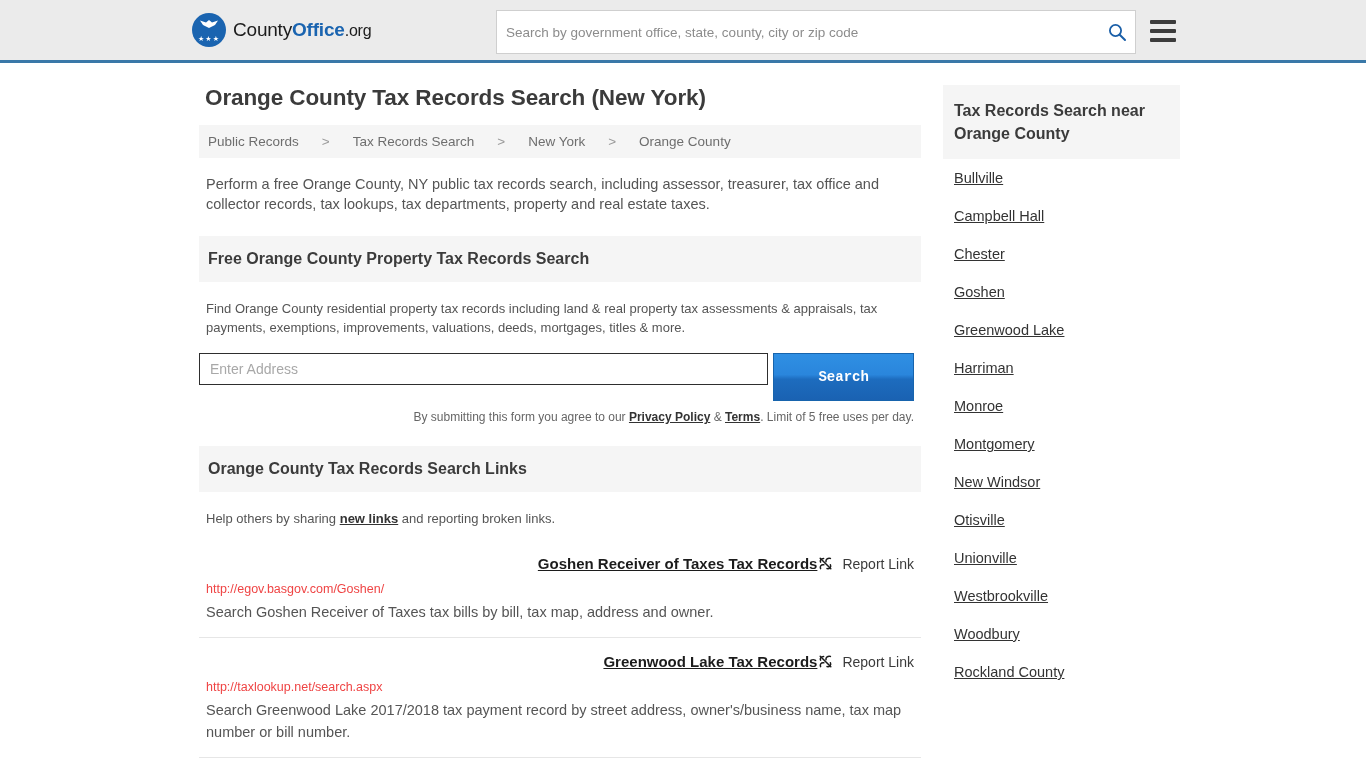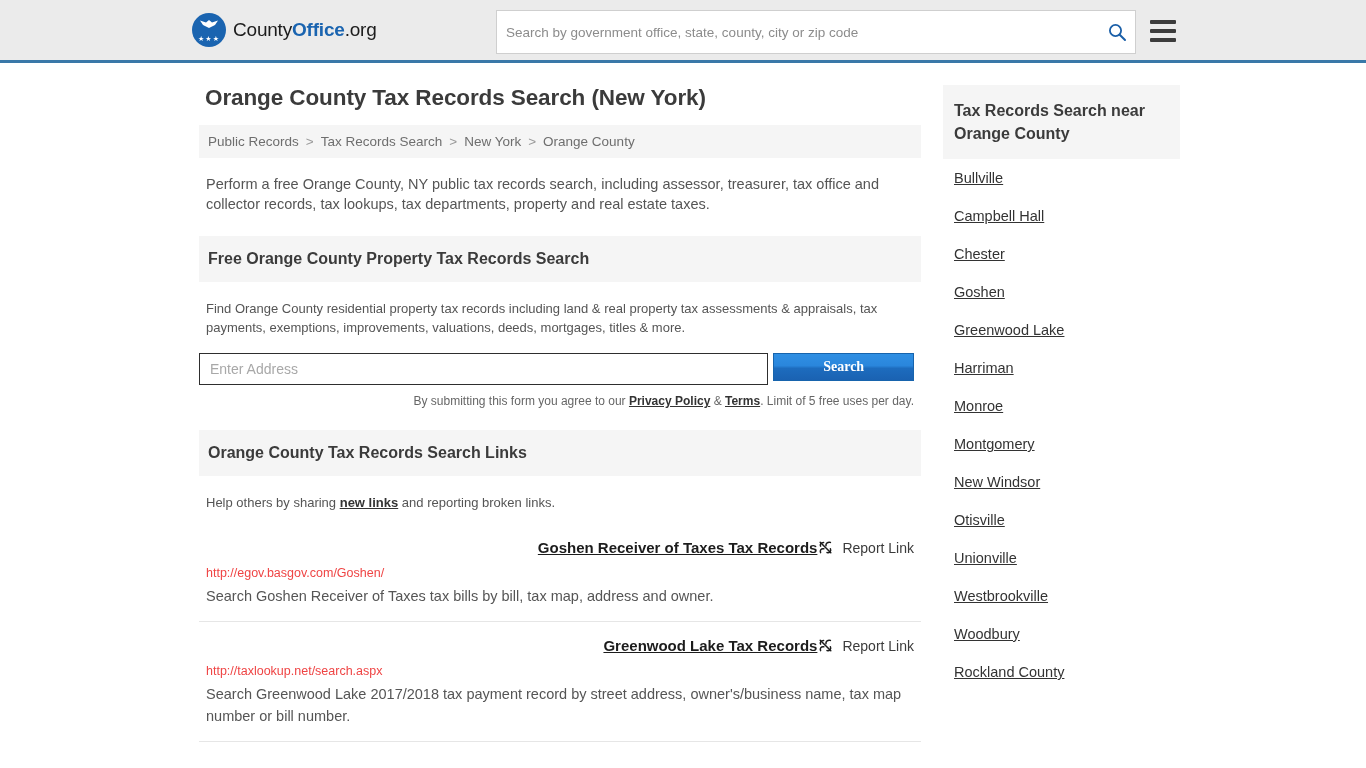--- a/index.html
+++ b/index.html
@@ -51,21 +51,21 @@
     letter-spacing: 1px;
     line-height: 7px;
   }
   .logo-text {
     font-size: 19px;
     letter-spacing: -0.2px;
     white-space: nowrap;
   }
   .logo-text .c1 { color: #1c1c1c; }
   .logo-text .c2 { color: #1a64b0; font-weight: bold; }
-  .logo-text .c3 { color: #1c1c1c; font-size: 19px; }
+  .logo-text .c3 { color: #1c1c1c; font-size: 16px; }
 
   .header-search {
     position: absolute;
     left: 496px;
     top: 18px;
     width: 640px;
     height: 28px;
     display: flex;
     align-items: center;
   }
@@ -129,21 +129,21 @@
   }
 
   .breadcrumb {
     background: #f5f5f5;
     padding: 9px 9px 9px 9px;
     font-size: 13.5px;
     color: #6e6e6e;
     display: flex;
     flex-wrap: wrap;
     align-items: flex-start;
-    gap: 0;
+    gap: 16px;
   }
   .breadcrumb a {
     color: #6e6e6e;
     text-decoration: none;
     cursor: pointer;
   }
   .breadcrumb .sep {
     color: #9a9a9a;
     margin: 0 7px;
   }
@@ -192,28 +192,28 @@
     font-size: 14px;
     padding: 0 10px;
     font-family: "Liberation Sans", sans-serif;
     color: #444;
     outline: none;
     background: #fff;
   }
   .addr-input::placeholder { color: #a8a8a8; }
   .addr-submit {
     width: 142px;
-    height: 28px;
+    height: 48px;
     margin-left: 5px;
     border: 1px solid #1764ad;
     background: linear-gradient(to bottom, #2f8fe3 0%, #2a86dc 45%, #1d6cbe 55%, #1a62b2 100%);
     color: #ffffff;
     font-size: 14px;
     font-weight: bold;
-    font-family: Liberation Serif, serif;
+    font-family: Liberation Mono, monospace;
     cursor: pointer;
   }
   .form-note {
     text-align: right;
     font-size: 12px;
     color: #666666;
     margin: 9px 7px 0 0;
   }
   .form-note a {
     color: #333333;

